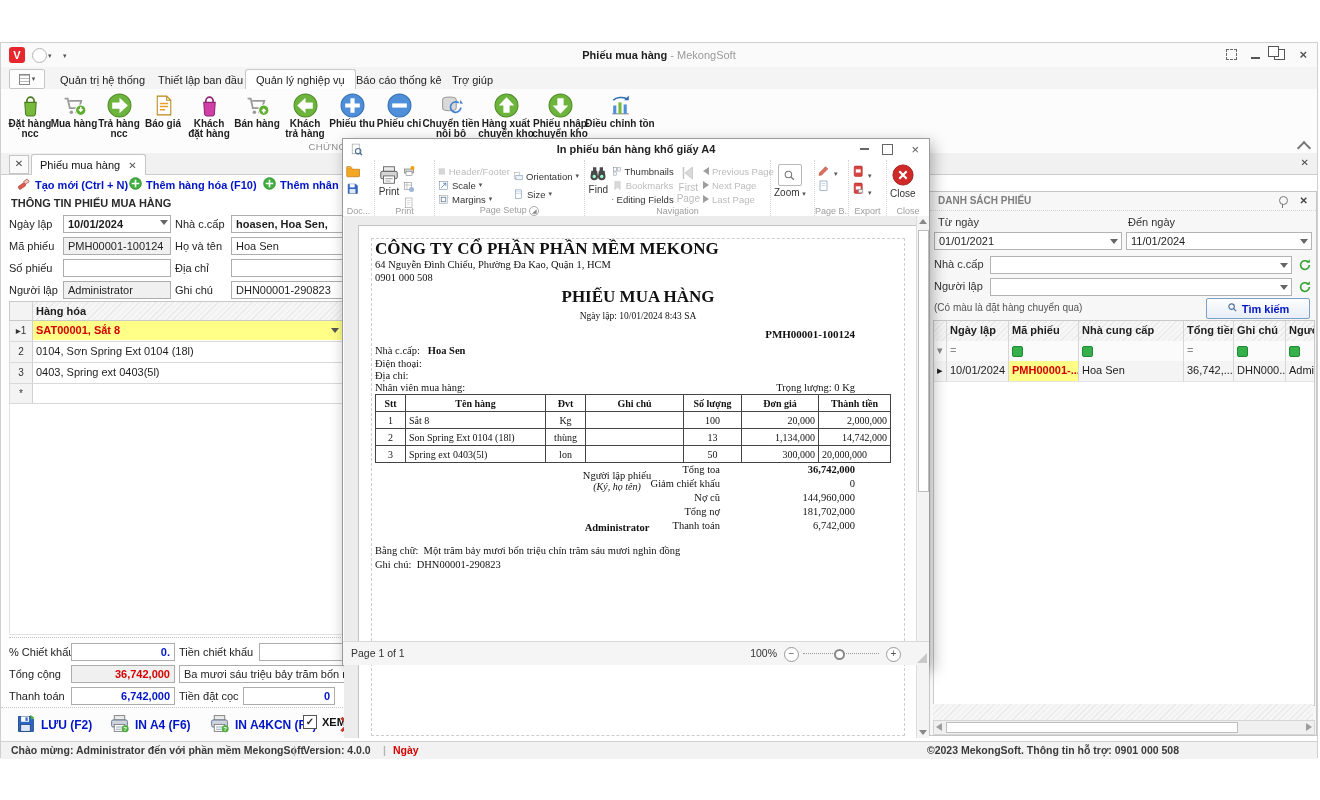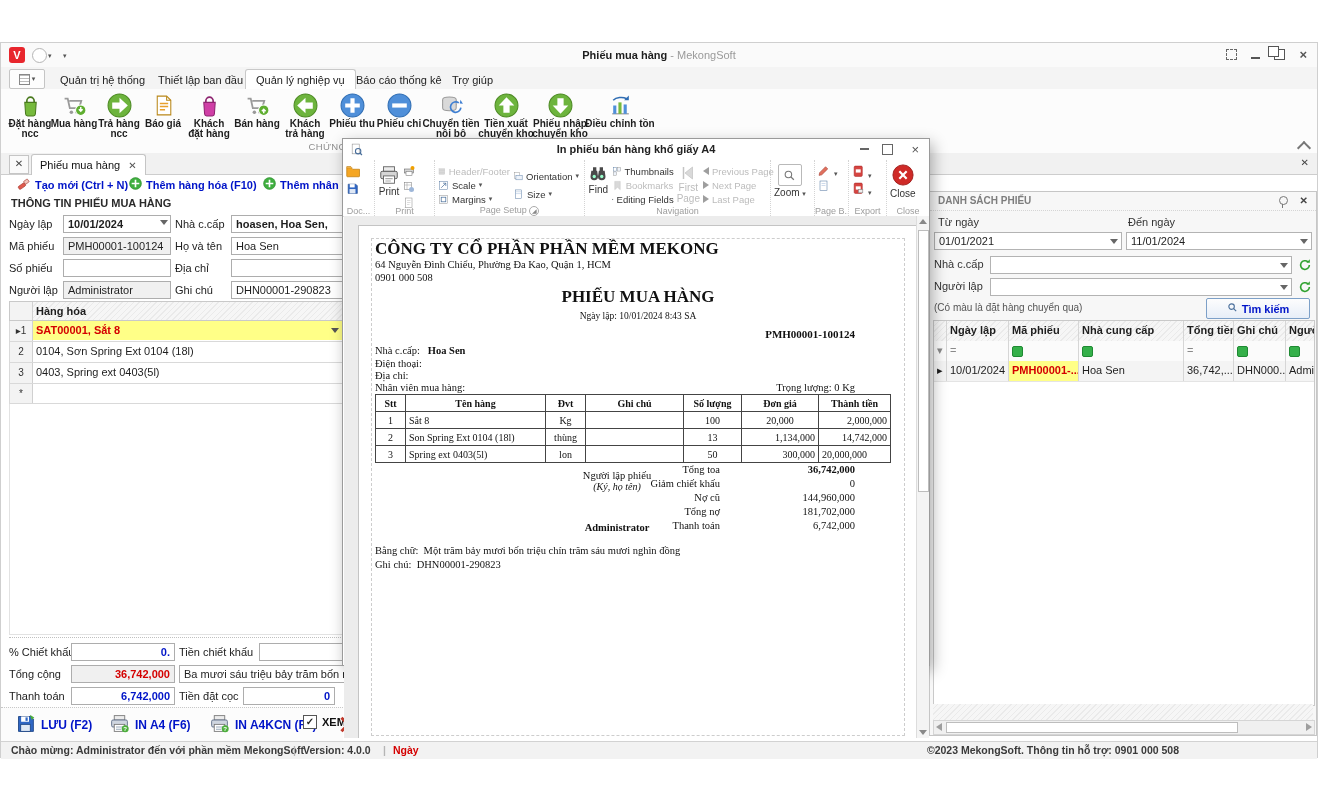--- a/index.html
+++ b/index.html
@@ -259,21 +259,21 @@
         <span class="rl">Chuyển tiền</span>
           <span class="rl">nội bộ</span>
       </div>
       <div class="rbtn" style="width:54px">
         <span class="ric">
             <svg width="25" height="25" viewBox="0 0 24 24">
               <circle cx="12" cy="12" r="11" fill="#6db43d" stroke="#4c8a22"></circle>
               <path d="M9 19v-7H4.5L12 4l7.5 8H15v7z" fill="#fff"></path>
             </svg>
           </span>
-        <span class="rl">Tiền xuất</span>
+        <span class="rl">Hàng xuất</span>
           <span class="rl">chuyển kho</span>
       </div>
       <div class="rbtn" style="width:54px">
         <span class="ric">
             <svg width="25" height="25" viewBox="0 0 24 24">
               <circle cx="12" cy="12" r="11" fill="#6db43d" stroke="#4c8a22"></circle>
               <path d="M9 5v7H4.5L12 20l7.5-8H15V5z" fill="#fff"></path>
             </svg>
           </span>
         <span class="rl">Phiếu nhập</span>
@@ -751,21 +751,21 @@
           <td style="width:51px">Số lượng</td>
           <td style="width:70px">Đơn giá</td>
           <td style="width:65px">Thành tiền</td>
         </tr>
         <tr>
           <td style="text-align:center">1</td>
               <td>Sắt 8</td>
           <td style="text-align:center">Kg</td>
               <td></td>
           <td style="text-align:center">100</td>
-              <td style="text-align:center">20,000</td>
+              <td style="text-align:right">20,000</td>
           <td style="text-align:right">2,000,000</td>
         </tr>
         <tr>
           <td style="text-align:center">2</td>
               <td>Son Spring Ext 0104 (18l)</td>
           <td style="text-align:center">thùng</td>
               <td></td>
           <td style="text-align:center">13</td>
               <td style="text-align:right">1,134,000</td>
           <td style="text-align:right">14,742,000</td>
@@ -814,13 +814,22 @@
       <div class="ptxt" style="left:16px;top:332px"><span>Ghi chú:</span>&nbsp;&nbsp;<span>DHN00001-290823</span></div>
     </div>
   </div>
 
   <div id="vsb">
     <span class="sbarrow" style="top:3px;border-bottom:5px solid #888"></span>
     <div class="ab" style="left:1px;top:14px;width:9px;height:260px;background:#fff;border:1px solid #bdbdbd"></div>
     <span class="sbarrow" style="bottom:3px;border-top:5px solid #888"></span>
   </div>
 
+  <div id="dlgstatus">
+    <span class="ab" style="left:8px">Page 1 of 1</span>
+    <span class="ab" style="right:152px">100%</span>
+    <span class="ab circbtn" style="right:130px;top:5px">−</span>
+    <span class="ab" style="right:50px;top:11px;width:76px;border-top:1px dotted #9a9a9a"></span>
+    <span class="ab" style="right:84px;top:7px;width:7px;height:7px;border:2px solid #888;border-radius:50%;background:#fff"></span>
+    <span class="ab circbtn" style="right:28px;top:5px">+</span>
+    <span class="ab" style="right:2px;bottom:2px;width:0;height:0;border-left:10px solid transparent;border-bottom:10px solid #c9c9c9"></span>
+  </div>
 </div>
 
 </body></html>

